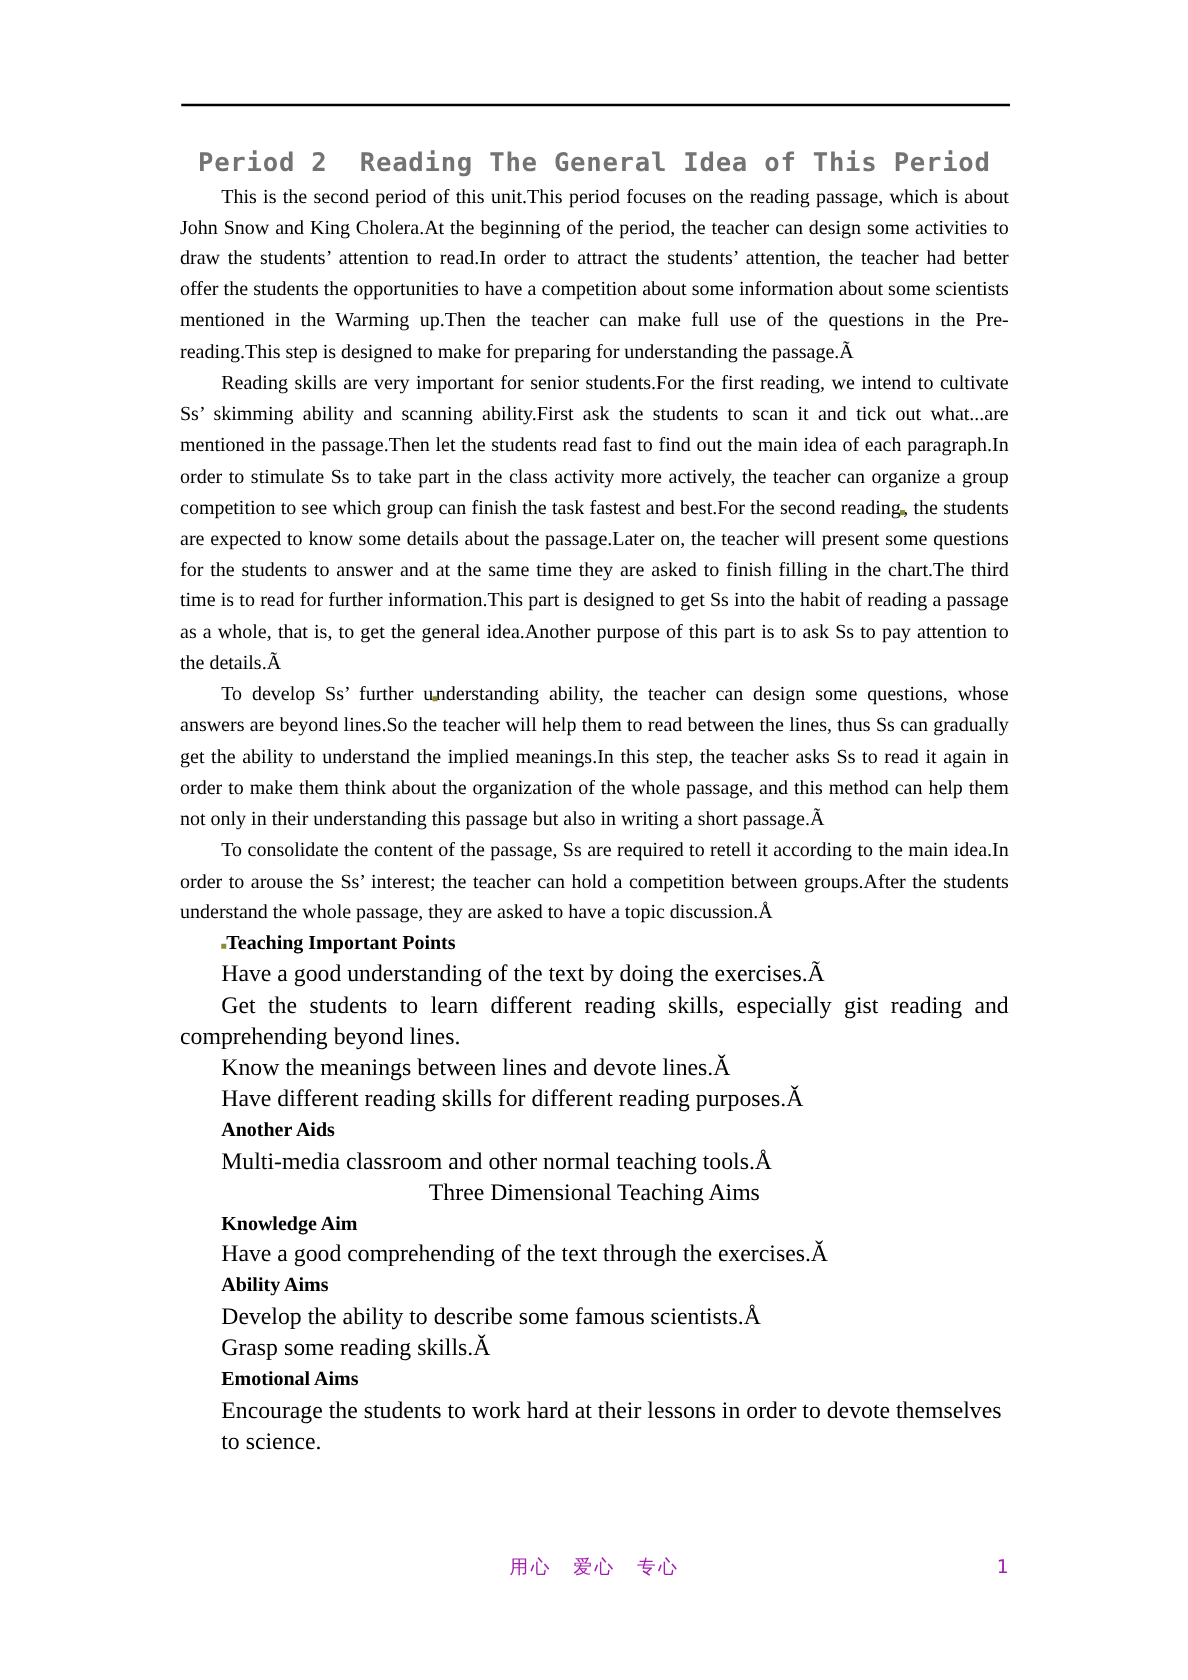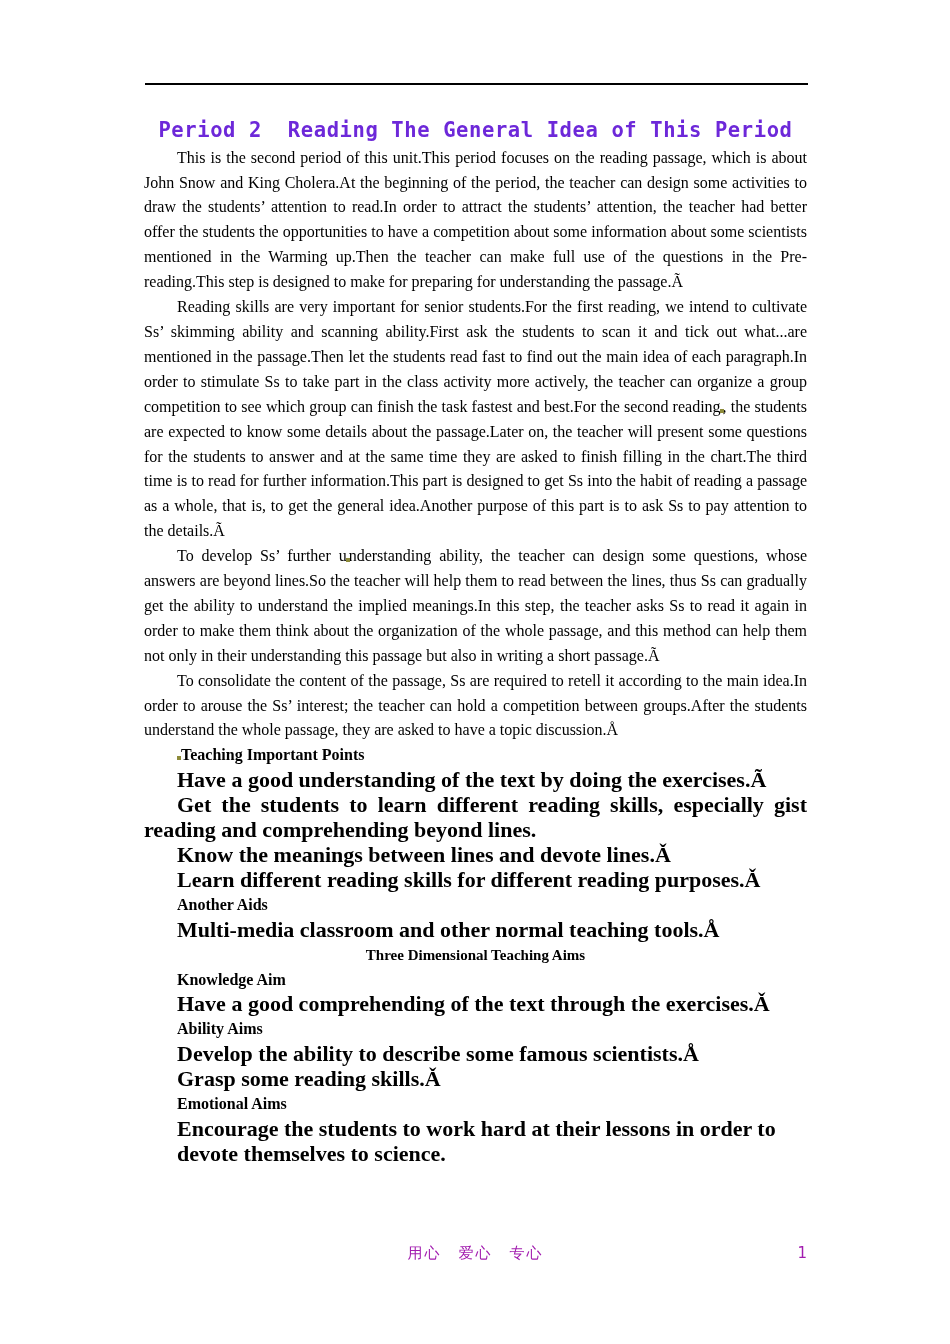--- a/index.html
+++ b/index.html
@@ -28,64 +28,63 @@
     border-top: 2px solid #000000;
   }
   .content {
     position: absolute;
     left: 144px;
     top: 118px;
     width: 663px;
   }
   .doc-title {
     font-family: "DejaVu Sans Mono", "Liberation Mono", monospace;
-    color: #6d28d9;
+    color: #737373;
     font-size: 20.5px;
     font-weight: bold;
     text-align: center;
     letter-spacing: 0.6px;
     line-height: 1.25;
     margin: 0 0 2px 0;
     white-space: pre;
   }
   p.body-par {
     font-size: 16px;
     line-height: 24.9px;
     text-align: justify;
     text-justify: inter-word;
     text-indent: 33px;
     margin: 0 0 0 0;
     hyphens: none;
   }
   .sub-line {
-    font-size: 22px;
+    font-size: 19px;
     line-height: 24.9px;
     margin: 0;
     padding-left: 33px;
     text-align: left;
     white-space: normal;
-    font-weight: bold;
   }
   .sub-line.wrap {
     padding-left: 0;
     text-indent: 33px;
     text-align: justify;
   }
   .heading-line {
     font-size: 16px;
     line-height: 24.9px;
     font-weight: bold;
     margin: 0;
     padding-left: 33px;
     text-align: left;
   }
   .center-heading {
-    font-size: 15px;
+    font-size: 19px;
     line-height: 24.9px;
-    font-weight: bold;
+    font-weight: normal;
     margin: 0;
     text-align: center;
   }
   .rev-mark {
     display: inline-block;
     width: 4px;
     height: 4px;
     background: #8d8b3a;
     vertical-align: baseline;
     margin: 0 0px 0 0;
@@ -148,21 +147,21 @@
 
     <p class="body-par"><span>To consolidate the content of the passage, Ss are required to retell it according to the main idea.In order to arouse the Ss’ interest; the teacher can hold a competition between groups.After the students understand the whole passage, they are asked to have a topic discussion.Å</span></p>
 
     <div class="heading-line"><span class="rev-mark"></span><span>Teaching Important Points</span></div>
 
     <div class="sub-line">Have a good understanding of the text by doing the exercises.Ã</div>
 
     <p class="sub-line wrap">Get the students to learn different reading skills, especially gist reading and comprehending beyond lines.</p>
 
     <div class="sub-line">Know the meanings between lines and devote lines.Ǎ</div>
-    <div class="sub-line">Learn different reading skills for different reading purposes.Ǎ</div>
+    <div class="sub-line">Have different reading skills for different reading purposes.Ǎ</div>
 
     <div class="heading-line">Another Aids</div>
     <div class="sub-line">Multi-media classroom and other normal teaching tools.Å</div>
 
     <div class="center-heading">Three Dimensional Teaching Aims</div>
 
     <div class="heading-line">Knowledge Aim</div>
     <div class="sub-line">Have a good comprehending of the text through the exercises.Ǎ</div>
 
     <div class="heading-line">Ability Aims</div>

